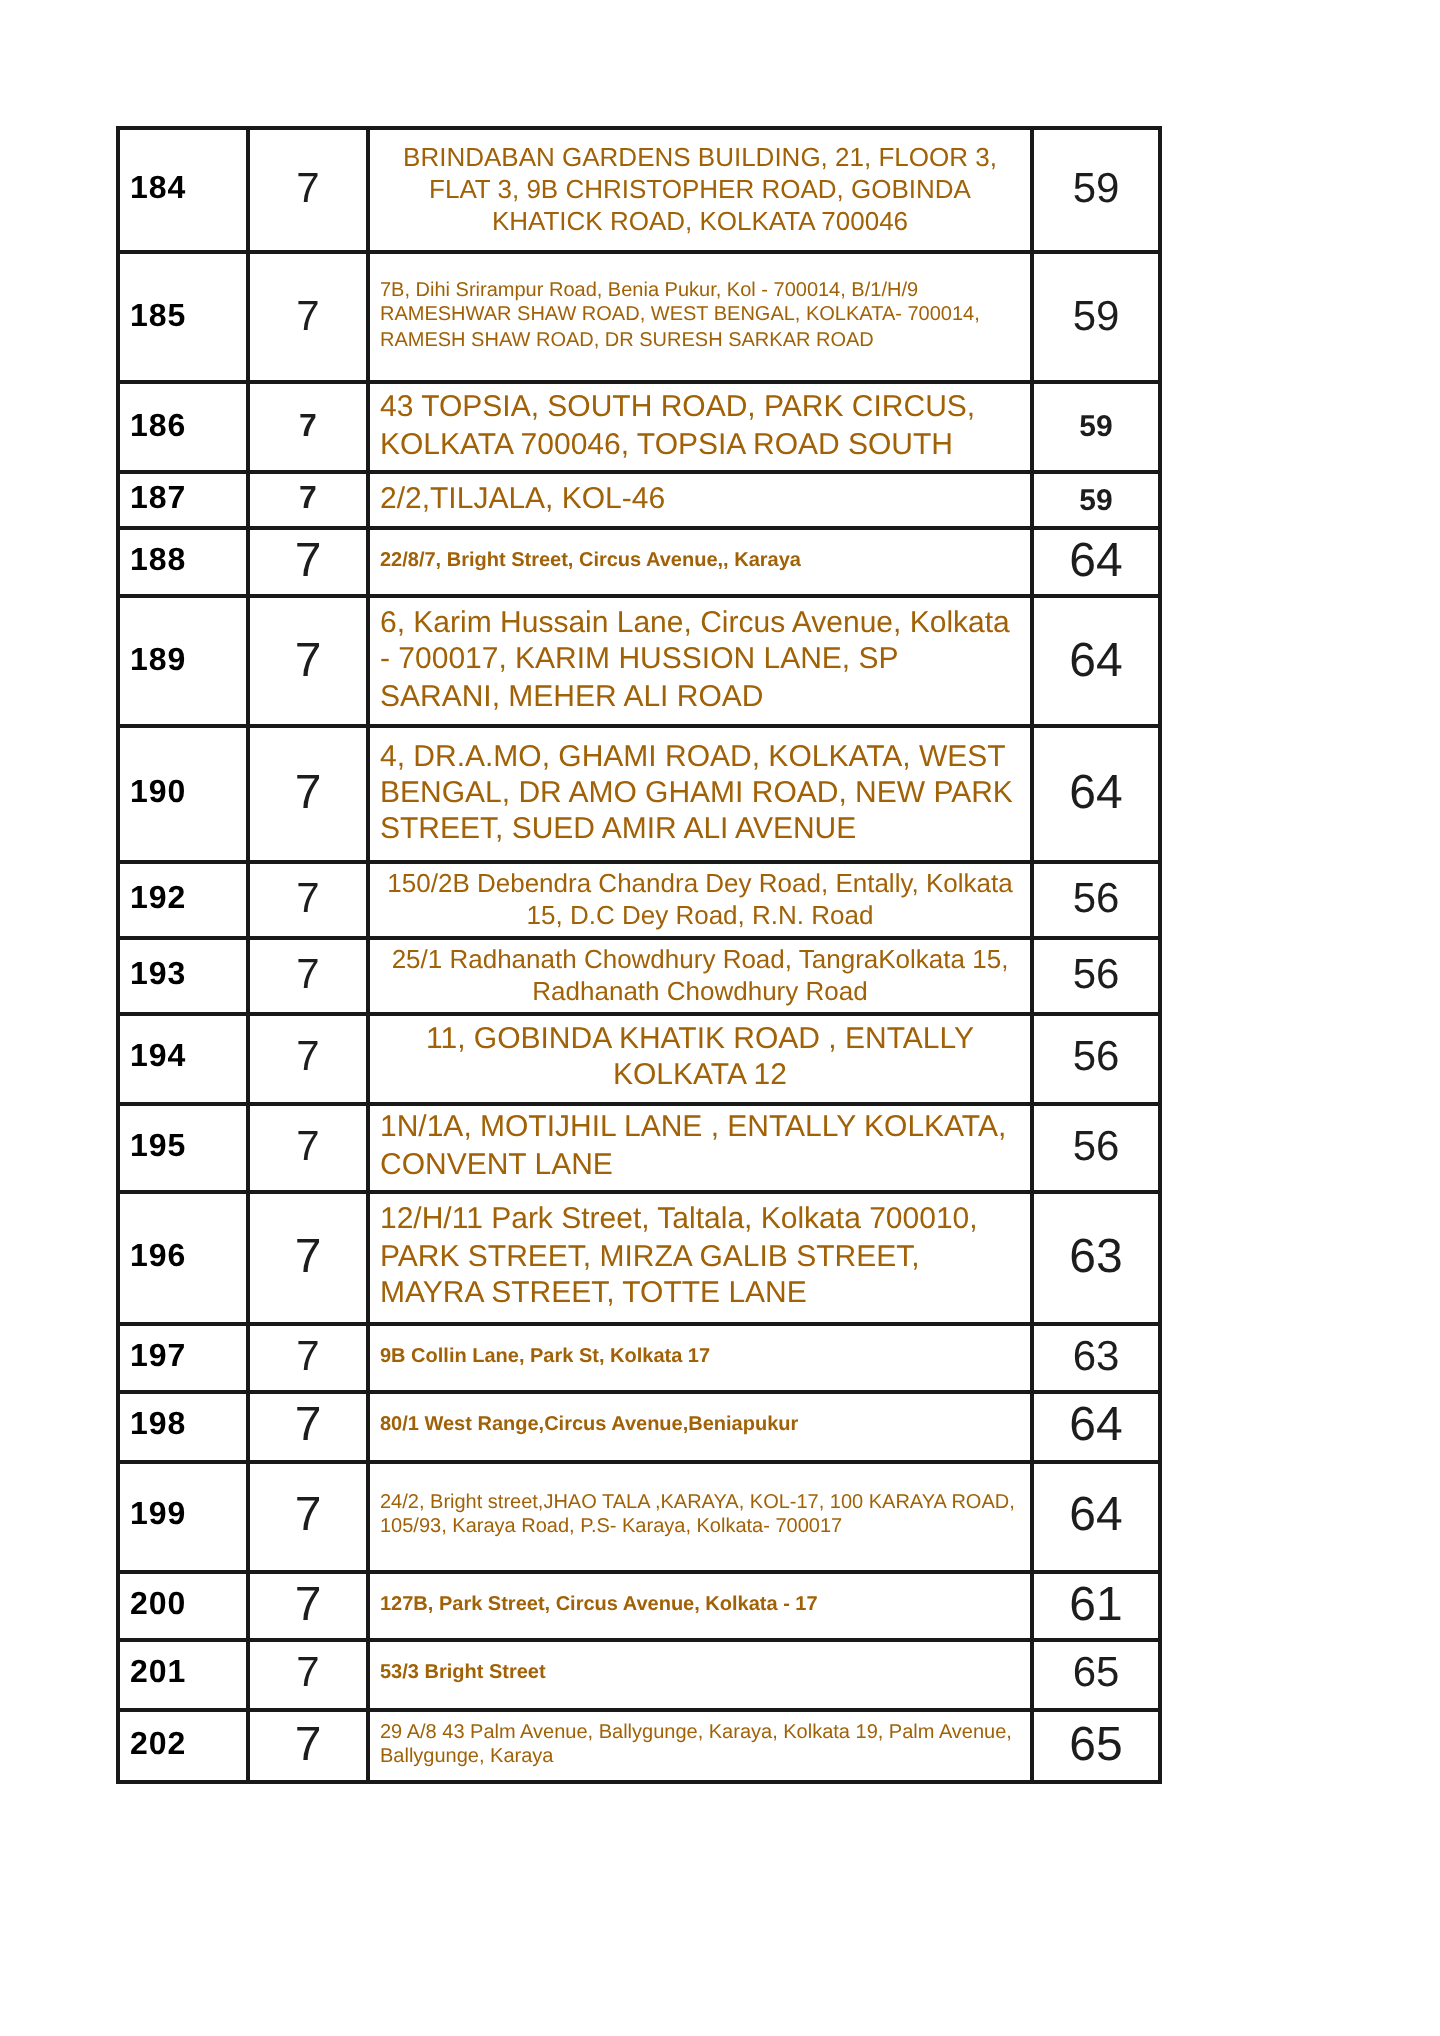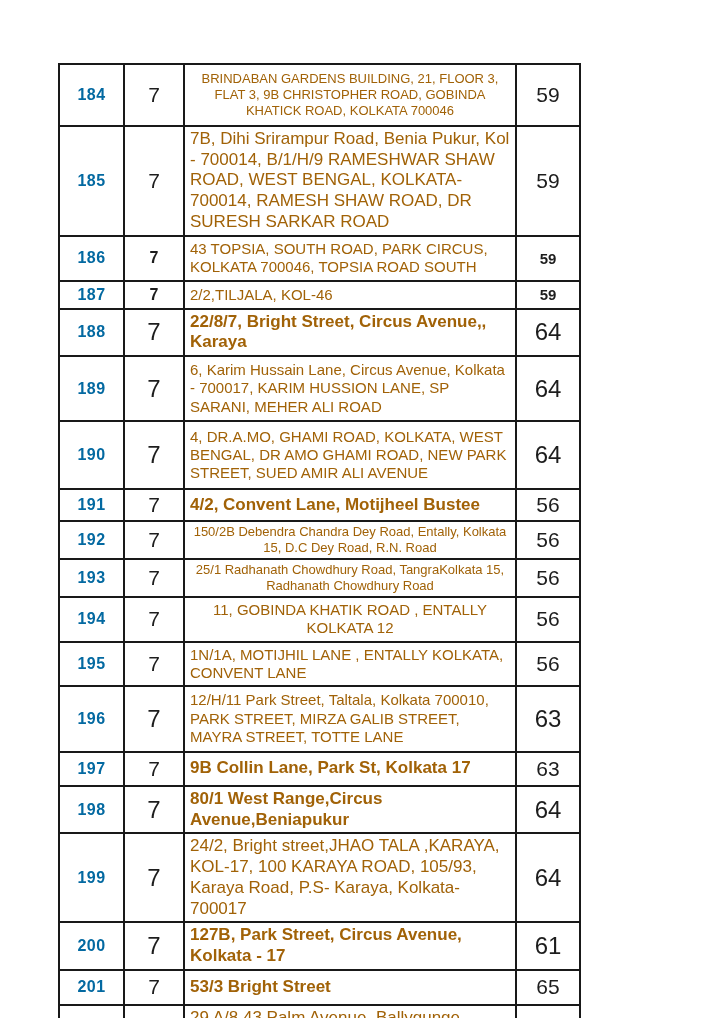--- a/index.html
+++ b/index.html
@@ -27,24 +27,23 @@
     border-collapse: collapse;
     table-layout: fixed;
   }
   table.addr-table td {
     border: 2px solid #191919;
     vertical-align: middle;
     padding: 2px 5px;
     overflow: hidden;
   }
   td.c-serial {
-    text-align: center;
     font-weight: bold;
     font-size: 16px;
-    color: #0369a1;
+    color: #000000;
     letter-spacing: 0.5px;
   }
   td.c-ward {
     text-align: center;
     color: #1d1d1d;
   }
   td.c-val {
     text-align: center;
     color: #1d1d1d;
   }
@@ -58,21 +57,21 @@
   .w-sb { font-size: 16px; font-weight: bold; }
   
   .v-md { font-size: 21px; font-weight: normal; }
   .v-lg { font-size: 24px; font-weight: normal; }
   .v-sb { font-size: 15px; font-weight: bold; }
   
   .a-left   { text-align: left; }
   .a-center { text-align: center; }
   .a-15 { font-size: 15px; }
   .a-13 { font-size: 13px; }
-  .a-12 { font-size: 17px; }
+  .a-12 { font-size: 10px; }
   .a-sb { font-weight: 600; }
   .a-gray { color: #4a4a4a; }
 </style>
 </head>
 <body>
 
 <div class="page">
   <table class="addr-table">
     <colgroup>
       <col style="width:65px">
@@ -115,26 +114,20 @@
     <td class="c-serial">189</td>
     <td class="c-ward w-lg">7</td>
     <td class="c-addr a-left a-15">6, Karim Hussain Lane, Circus Avenue, Kolkata - 700017, KARIM HUSSION LANE, SP SARANI, MEHER ALI ROAD</td>
     <td class="c-val v-lg">64</td>
   </tr>
         <tr style="height: 68px;">
     <td class="c-serial">190</td>
     <td class="c-ward w-lg">7</td>
     <td class="c-addr a-left a-15 a-gray">4, DR.A.MO, GHAMI ROAD, KOLKATA, WEST BENGAL, DR AMO GHAMI ROAD, NEW PARK STREET, SUED AMIR ALI AVENUE</td>
     <td class="c-val v-lg">64</td>
-  </tr>
-        <tr style="height: 32px;">
-    <td class="c-serial">191</td>
-    <td class="c-ward w-md">7</td>
-    <td class="c-addr a-left a-12 a-sb">4/2, Convent Lane, Motijheel Bustee</td>
-    <td class="c-val v-md">56</td>
   </tr>
         <tr style="height: 38px;">
     <td class="c-serial">192</td>
     <td class="c-ward w-md">7</td>
     <td class="c-addr a-center a-13 a-gray">150/2B Debendra Chandra Dey Road, Entally, Kolkata 15, D.C Dey Road, R.N. Road</td>
     <td class="c-val v-md">56</td>
   </tr>
         <tr style="height: 35px;">
     <td class="c-serial">193</td>
     <td class="c-ward w-md">7</td>

